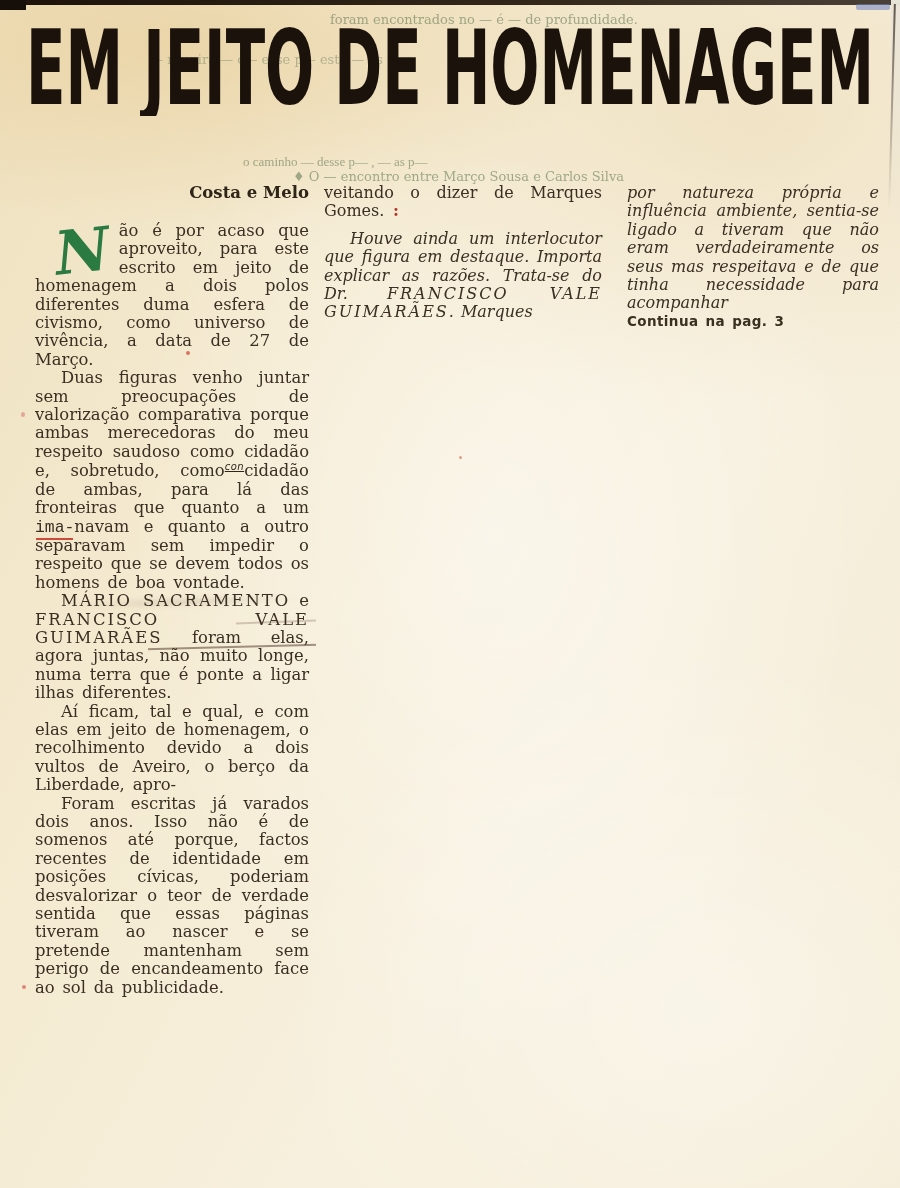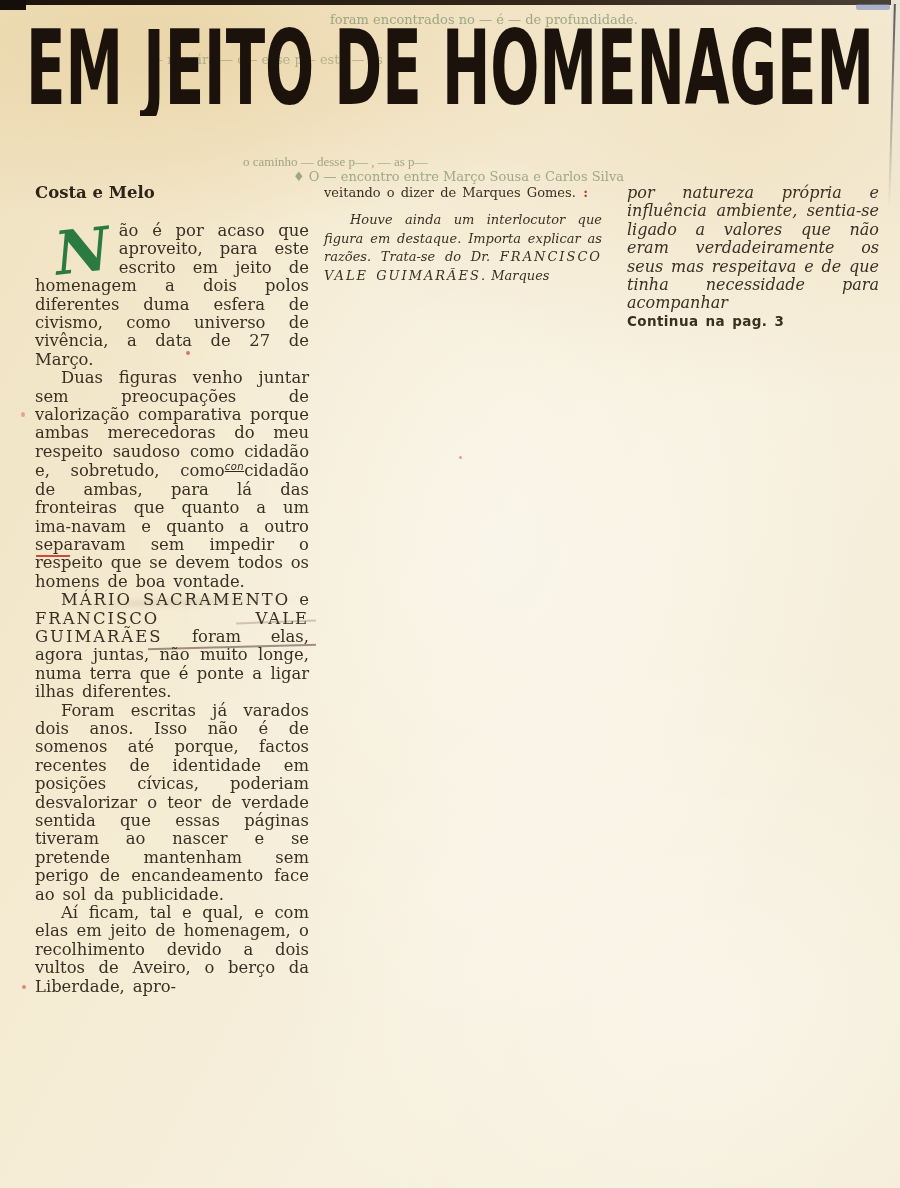--- a/index.html
+++ b/index.html
@@ -21,34 +21,34 @@
   
   .ghost{position:absolute;color:rgba(106,128,92,.62);font-size:13px;font-family:"DejaVu Serif",serif;filter:blur(.7px);white-space:nowrap;z-index:1;}
   .g0{left:330px;top:12px;}
   .g1{left:150px;top:52px;opacity:.75;}
   .g2{left:243px;top:154px;font-family:Liberation Serif, serif;}
   .g3{left:293px;top:169px;}
   
   .headline-wrap{position:absolute;left:26px;top:24px;z-index:3;}
   .subtitle-wrap{position:absolute;left:48px;top:110px;z-index:3;}
   
-  .byline{position:absolute;left:35px;top:183px;width:274px;font:bold 16.5px "DejaVu Serif",serif;color:#2e2518;z-index:4;}
+  .byline{position:absolute;left:35px;top:183px;width:274px;font:bold 16.5px "DejaVu Serif",serif;color:#2e2518;z-index:4;text-align:right;}
   .col{position:absolute;color:#3a2f22;text-align:justify;z-index:4;}
   .col p{margin:0;}
   .col1{left:35px;top:222px;width:274px;font-size:16.4px;line-height:18.4px;word-spacing:2.6px;}
-  .col2{left:324px;top:184px;width:278px;font-size:13px;line-height:18.4px;word-spacing:2px;}
+  .col2{left:324px;top:184px;width:278px;font-size:16px;line-height:18.4px;word-spacing:2px;}
   .col3{left:627px;top:184px;width:252px;font-size:16px;line-height:18.4px;word-spacing:2px;}
   .indent{text-indent:26px;}
   .ital{font-style:italic;}
   .gap{margin-top:9px !important;}
   .dropcap{float:left;font:italic bold 60px/52px "DejaVu Serif",serif;color:#2a7a42;margin:3px 9px 0 20px;transform:rotate(-6deg);}
   .caps{letter-spacing:2px;margin-top:14px;}
   .caps2{letter-spacing:2.5px;}
   .ins{font:italic 10px "DejaVu Sans",sans-serif;color:#2f261b;vertical-align:6px;letter-spacing:.5px;text-decoration:underline;}
-  .redline{box-shadow:0 3px 0 -1px rgba(196,46,34,.85);padding-bottom:19px;}
+  .redline{box-shadow:0 3px 0 -1px rgba(196,46,34,.85);padding-bottom:1px;font-family:Liberation Mono, monospace;}
   .redmark{color:#b5342a;font-weight:bold;letter-spacing:1px;}
   .continua{margin-top:11px;font:bold 13.5px "DejaVu Sans",sans-serif;font-style:normal;color:#39301f;letter-spacing:.4px;padding-right:0px;}
   
   .crease1{position:absolute;left:55px;top:597px;width:252px;height:10px;background:radial-gradient(ellipse at center,rgba(80,60,40,.16),rgba(80,60,40,0) 70%);transform:rotate(-2deg);filter:blur(2px);z-index:5;}
   .crease2{position:absolute;left:148px;top:646px;width:168px;height:2px;background:rgba(74,46,32,.5);transform:rotate(-1.5deg);filter:blur(.4px);z-index:5;}
   .crease3{position:absolute;left:236px;top:621px;width:80px;height:1.5px;background:rgba(74,46,32,.22);transform:rotate(-2deg);z-index:5;}
   .speck{position:absolute;border-radius:50%;z-index:5;}
   .s0{left:186px;top:351px;width:4px;height:4px;background:rgba(200,55,45,.65);}
   .s1{left:21px;top:412px;width:4px;height:5px;background:rgba(215,110,110,.55);}
   .s2{left:22px;top:985px;width:4px;height:4px;background:rgba(205,70,60,.6);}
@@ -78,31 +78,31 @@
     </svg>
   </div>
 
 
   <div class="byline">Costa e Melo</div>
 
   <div class="col col1">
     <p><span class="dropcap">N</span><span>ão é por acaso que aproveito, para este escrito em jeito de homenagem a dois polos diferentes duma esfera de civismo, como universo de vivência, a data de 27 de Março.</span></p>
     <p class="indent"><span>Duas figuras venho juntar sem preocupações de valorização comparativa porque ambas merecedoras do meu respeito saudoso como cidadão e, sobretudo, como</span><sup class="ins">con</sup><span>cidadão de ambas, para lá das fronteiras que quanto a um </span><span class="redline">ima-</span><span>navam e quanto a outro separavam sem impedir o respeito que se devem todos os homens de boa vontade.</span></p>
     <p class="indent"><span class="caps">MÁRIO SACRAMENTO</span><span> e </span><span class="caps">FRANCISCO VALE GUIMARÃES</span><span> foram elas, agora juntas, não muito longe, numa terra que é ponte a ligar ilhas diferentes.</span></p>
+    <p class="indent">Aí ficam, tal e qual, e com elas em jeito de homenagem, o recolhimento devido a dois vultos de Aveiro, o berço da Liberdade, apro-</p>
     <p class="indent">Foram escritas já varados dois anos. Isso não é de somenos até porque, factos recentes de identidade em posições cívicas, poderiam desvalorizar o teor de verdade sentida que essas páginas tiveram ao nascer e se pretende mantenham sem perigo de encandeamento face ao sol da publicidade.</p>
-    <p class="indent">Aí ficam, tal e qual, e com elas em jeito de homenagem, o recolhimento devido a dois vultos de Aveiro, o berço da Liberdade, apro-</p>
   </div>
 
   <div class="col col2">
     <p><span>veitando o dizer de Marques Gomes.</span><span class="redmark"> :</span></p>
     <p class="indent ital gap"><span>Houve ainda um interlocutor que figura em destaque. Importa explicar as razões. Trata-se do Dr. </span><span class="caps">FRANCISCO VALE GUIMARÃES</span><span>. Marques</span></p>
   </div>
 
   <div class="col col3">
-    <p class="ital">por natureza própria e influência ambiente, sentia-se ligado a valores que não eram verdadeiramente os seus mas respeitava e de que tinha necessidade para acompanhar</p>
+    <p class="ital">por natureza própria e influência ambiente, sentia-se ligado a tiveram que não eram verdadeiramente os seus mas respeitava e de que tinha necessidade para acompanhar</p>
     <p class="continua">Continua na pag. 3</p>
   </div>
 
   <div class="crease1"></div>
   <div class="crease2"></div>
   <div class="crease3"></div>
   <div class="speck s0"></div>
   <div class="speck s1"></div>
   <div class="speck s2"></div>
   <div class="speck s3"></div>

